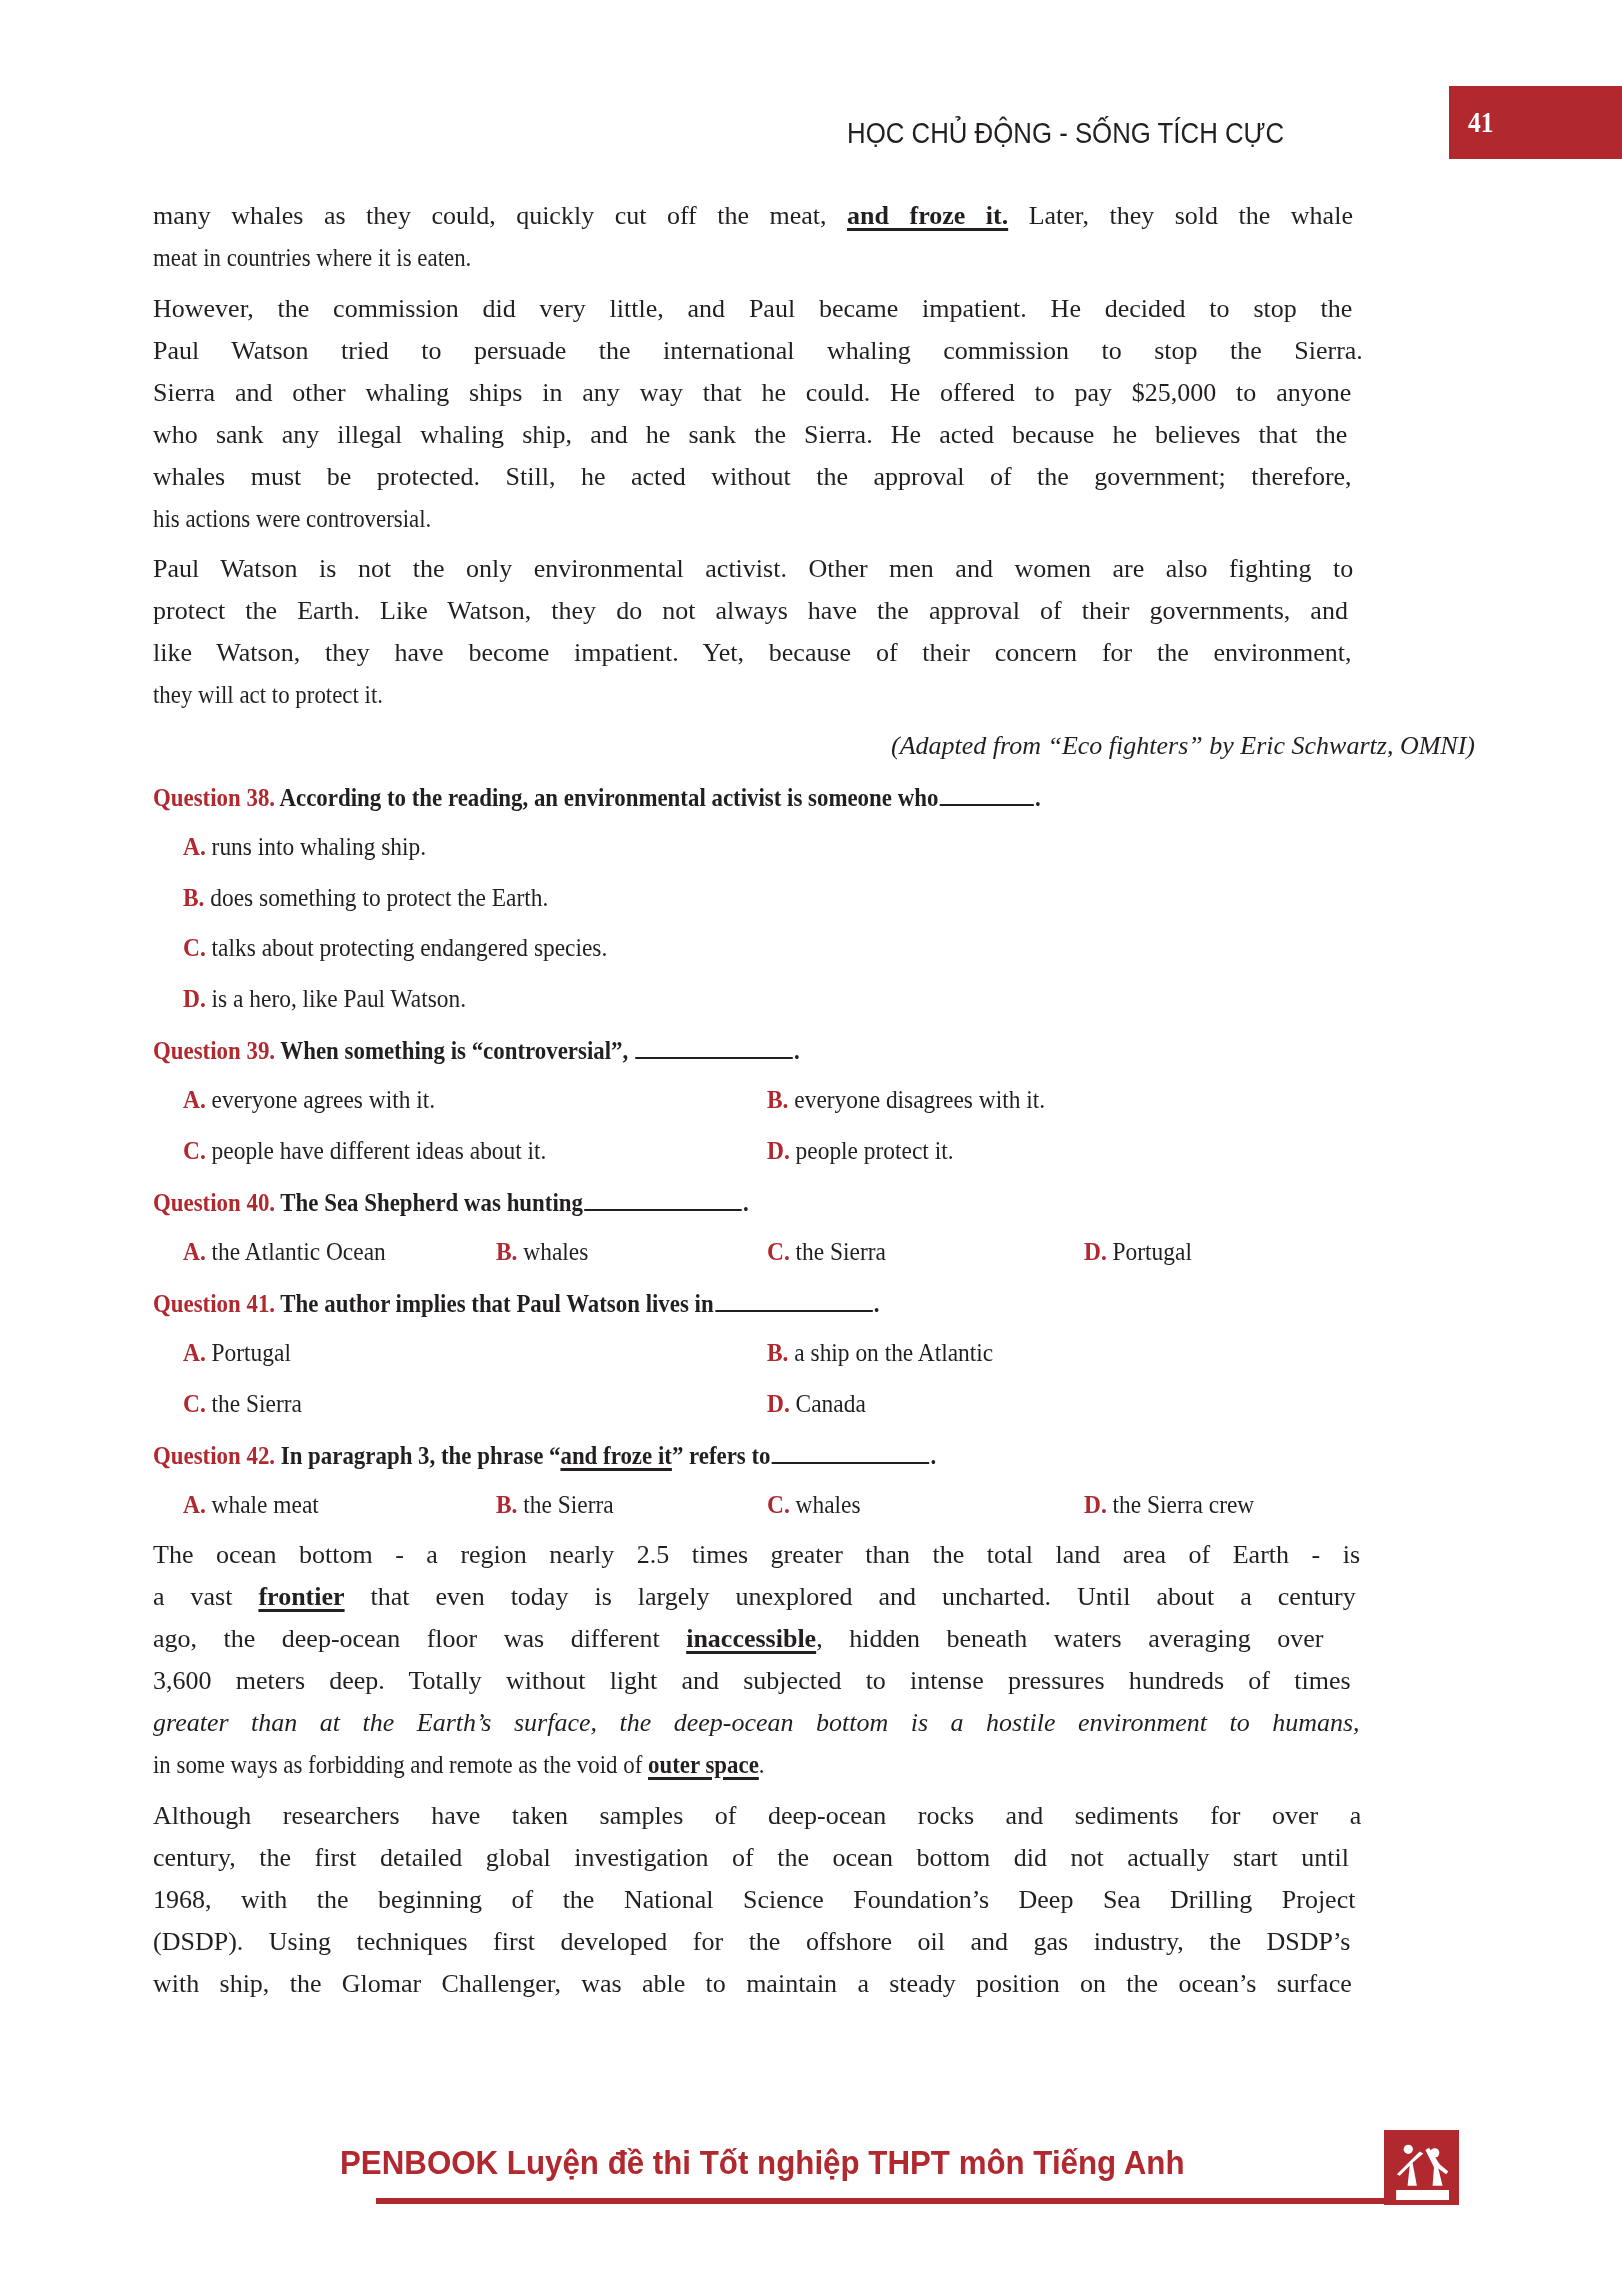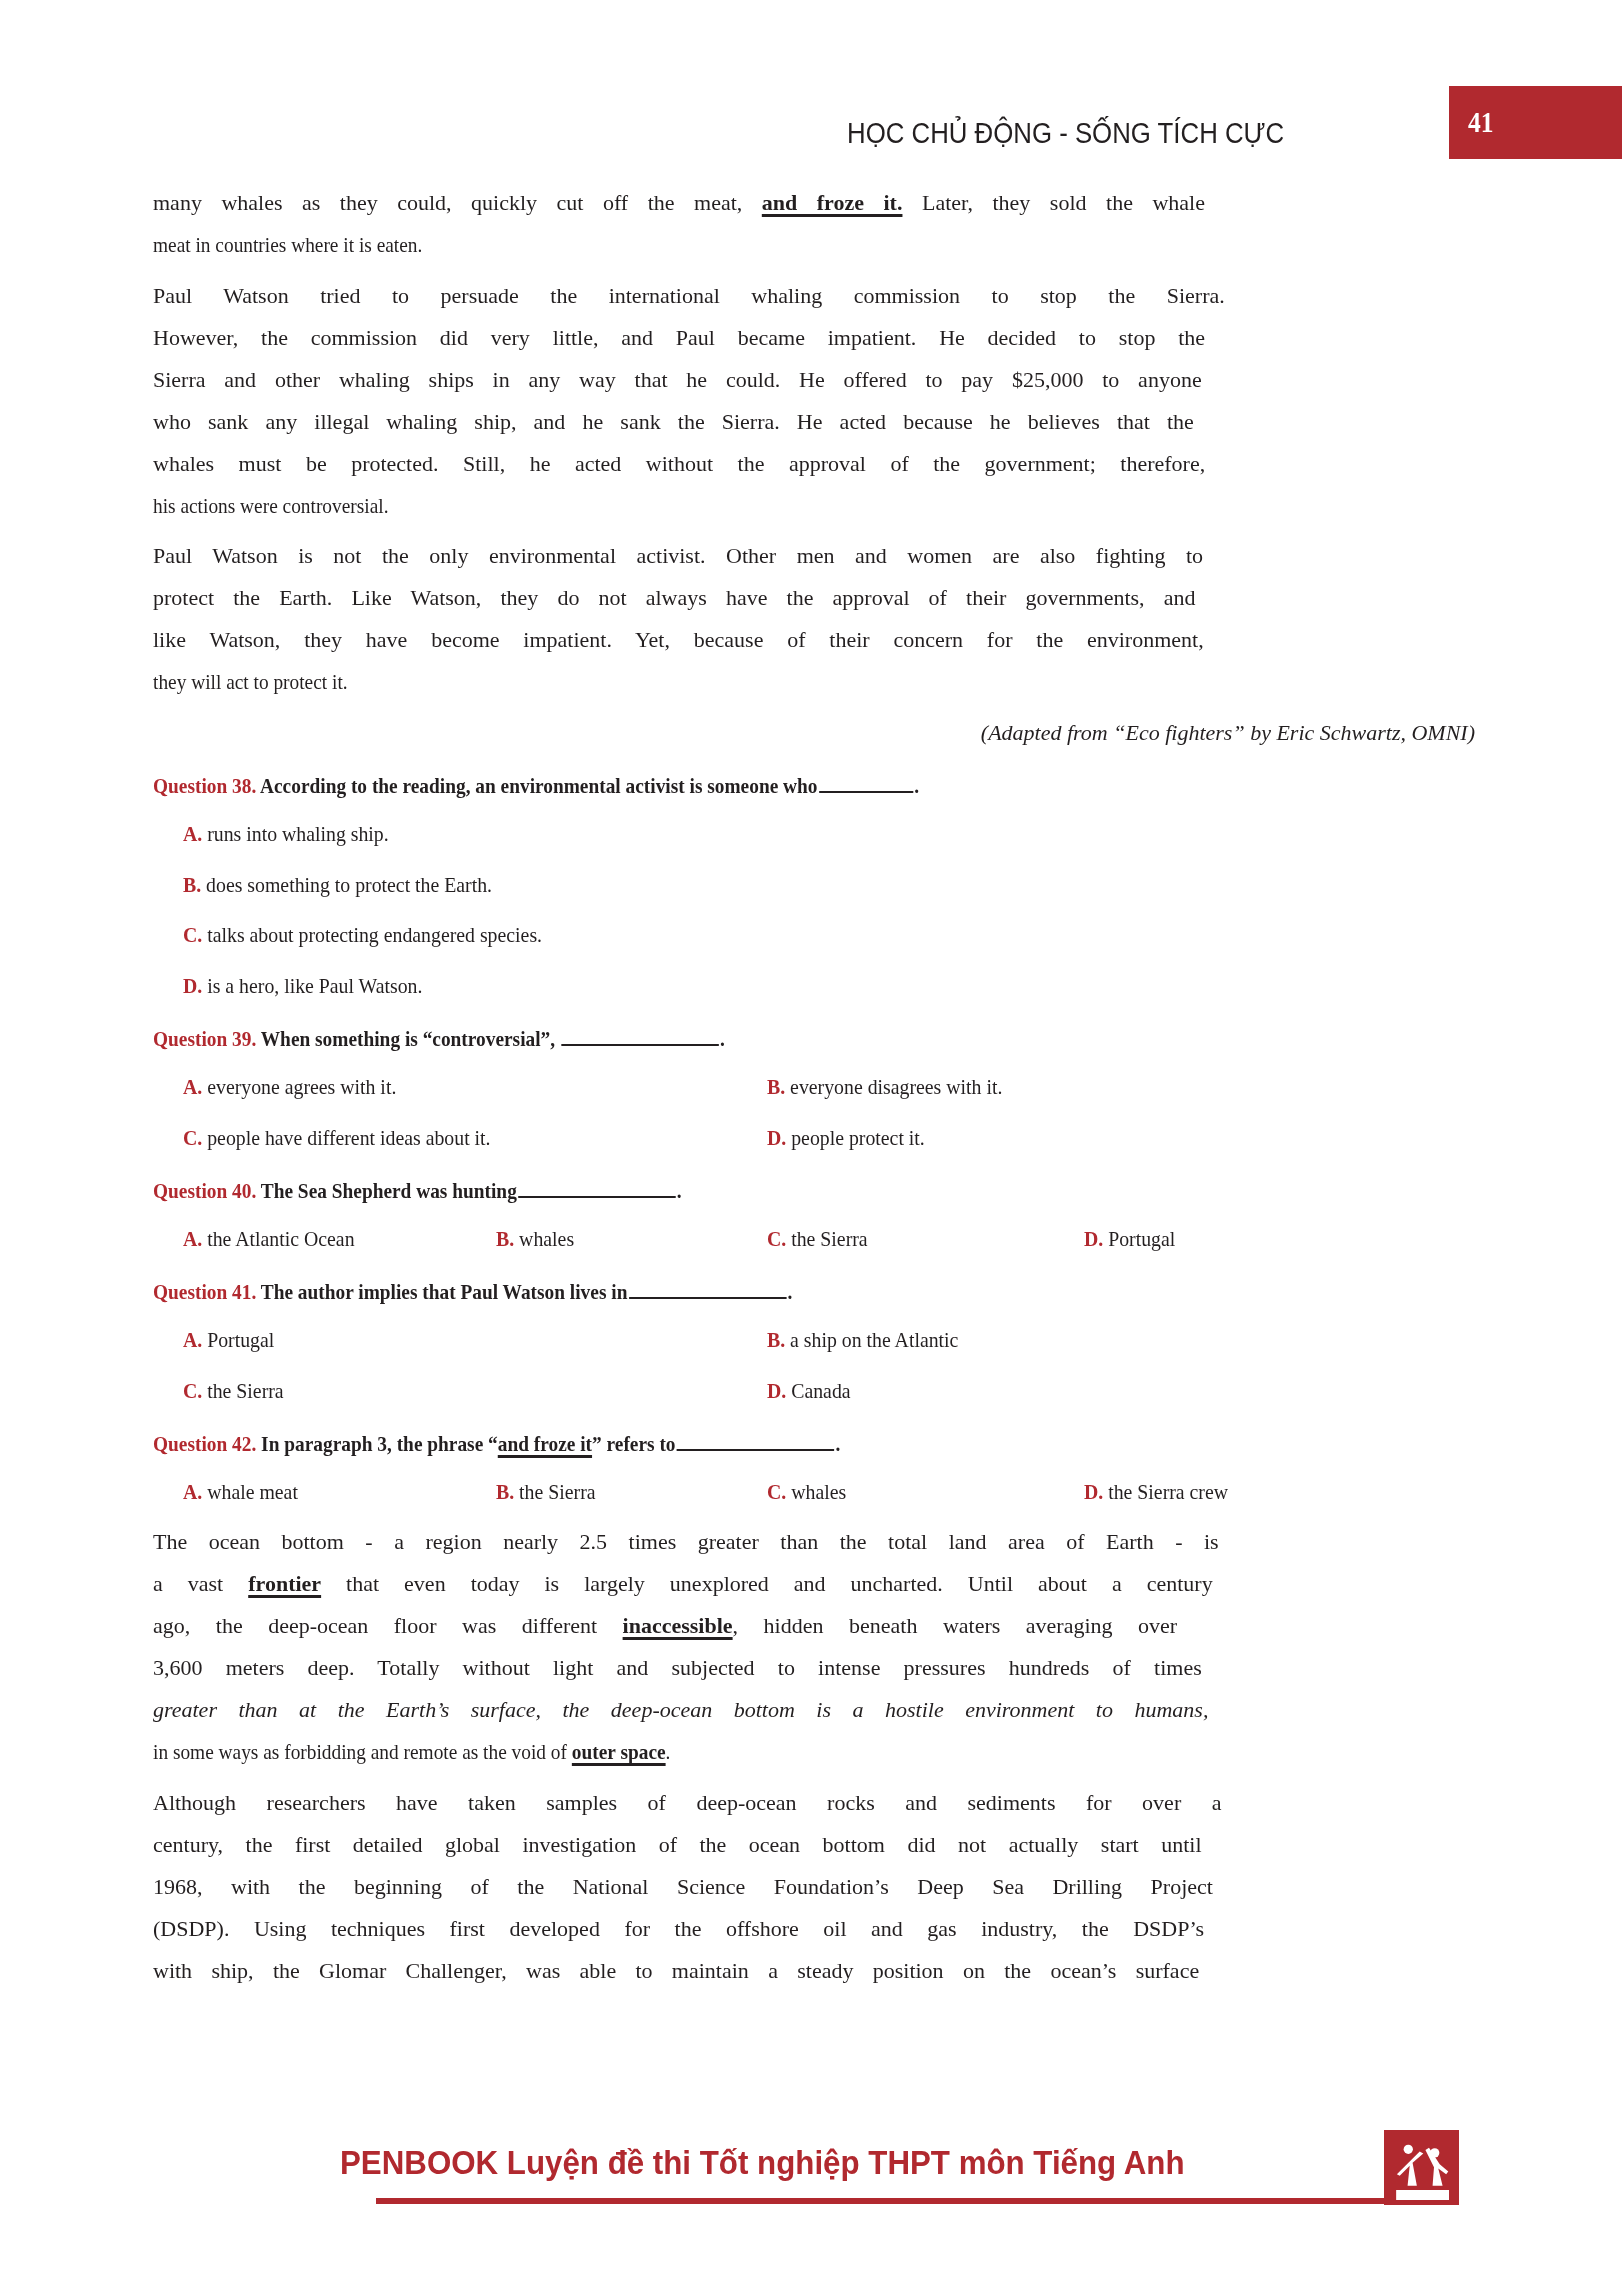--- a/index.html
+++ b/index.html
@@ -4,21 +4,21 @@
 <style>
   html, body { margin: 0; padding: 0; background: #ffffff; }
   body { width: 1622px; height: 2273px; position: relative; overflow: hidden;
          font-family: "Liberation Serif", "DejaVu Serif", serif; color: #231f20; }
   .header-title { position: absolute; left: 847px; top: 116px; width: 529px;
          font-family: "Liberation Sans", "DejaVu Sans", sans-serif; font-size: 30px;
          color: #231f20; letter-spacing: 0px; transform: scaleX(0.86); transform-origin: left top; white-space: nowrap; }
   .page-num-box { position: absolute; left: 1449px; top: 86px; width: 173px; height: 73px; background: #b1292f; }
   .page-num { position: absolute; left: 18.6px; top: 18.6px; color: #fff; font-weight: bold; font-size: 30px;
          font-family: "Liberation Serif", serif; transform: scaleX(0.85); transform-origin: left top; }
-  .content { position: absolute; left: 153px; top: 182px; width: 1322px; font-size: 22px; }
+  .content { position: absolute; left: 153px; top: 195px; width: 1322px; font-size: 26px; }
   .line { display: block; height: 42px; line-height: 42px; white-space: nowrap; text-align: justify;
           text-align-last: justify; overflow: visible; }
   .line.last { text-align-last: left; }
   .para { margin-bottom: 8.6px; }
   .u { text-decoration: underline; text-decoration-thickness: 2.9px; text-underline-offset: 4.3px; font-weight: bold; }
   .citation { height: 42px; line-height: 42px; text-align: right; font-style: italic; margin-bottom: 8.6px; }
   .q-row { height: 42px; line-height: 42px; margin-bottom: 8.6px; white-space: nowrap; font-weight: bold; }
   .q-num { color: #b1292f; font-weight: bold; }
   .blank { display: inline-block; border-bottom: 2.1px solid #231f20; height: 29px; vertical-align: baseline; margin: 0 1.4px; }
   .opt-row { position: relative; height: 42px; line-height: 42px; margin-bottom: 8.6px; white-space: nowrap; }
@@ -39,22 +39,22 @@
   <div class="page-num">41</div>
 </div>
 
 <div class="content" id="content">
   <div id="passage1">
       <div class="para">
         <div class="line"><span class="fit" style="word-spacing: 14px;"><span>many whales as they could, quickly cut off the meat, </span><span class="u">and froze it.</span><span> Later, they sold the whale</span></span></div>
         <div class="line last"><span class="fit" style="transform: scaleX(0.88);"><span>meat in countries where it is eaten.</span></span></div>
       </div>
       <div class="para">
+        <div class="line"><span class="fit" style="word-spacing: 17.3px;"><span>However, the commission did very little, and Paul became impatient. He decided to stop the</span></span></div>
         <div class="line"><span class="fit" style="word-spacing: 26px;"><span>Paul Watson tried to persuade the international whaling commission to stop the Sierra.</span></span></div>
-        <div class="line"><span class="fit" style="word-spacing: 17.3px;"><span>However, the commission did very little, and Paul became impatient. He decided to stop the</span></span></div>
         <div class="line"><span class="fit" style="word-spacing: 13.3px;"><span>Sierra and other whaling ships in any way that he could. He offered to pay $25,000 to anyone</span></span></div>
         <div class="line"><span class="fit" style="word-spacing: 11.6px;"><span>who sank any illegal whaling ship, and he sank the Sierra. He acted because he believes that the</span></span></div>
         <div class="line"><span class="fit" style="word-spacing: 19px;"><span>whales must be protected. Still, he acted without the approval of the government; therefore,</span></span></div>
         <div class="line last"><span class="fit" style="transform: scaleX(0.88);"><span>his actions were controversial.</span></span></div>
       </div>
       <div class="para">
         <div class="line"><span class="fit" style="word-spacing: 15px;"><span>Paul Watson is not the only environmental activist. Other men and women are also fighting to</span></span></div>
         <div class="line"><span class="fit" style="word-spacing: 13.6px;"><span>protect the Earth. Like Watson, they do not always have the approval of their governments, and</span></span></div>
         <div class="line"><span class="fit" style="word-spacing: 18.3px;"><span>like Watson, they have become impatient. Yet, because of their concern for the environment,</span></span></div>
         <div class="line last"><span class="fit" style="transform: scaleX(0.88);"><span>they will act to protect it.</span></span></div>

